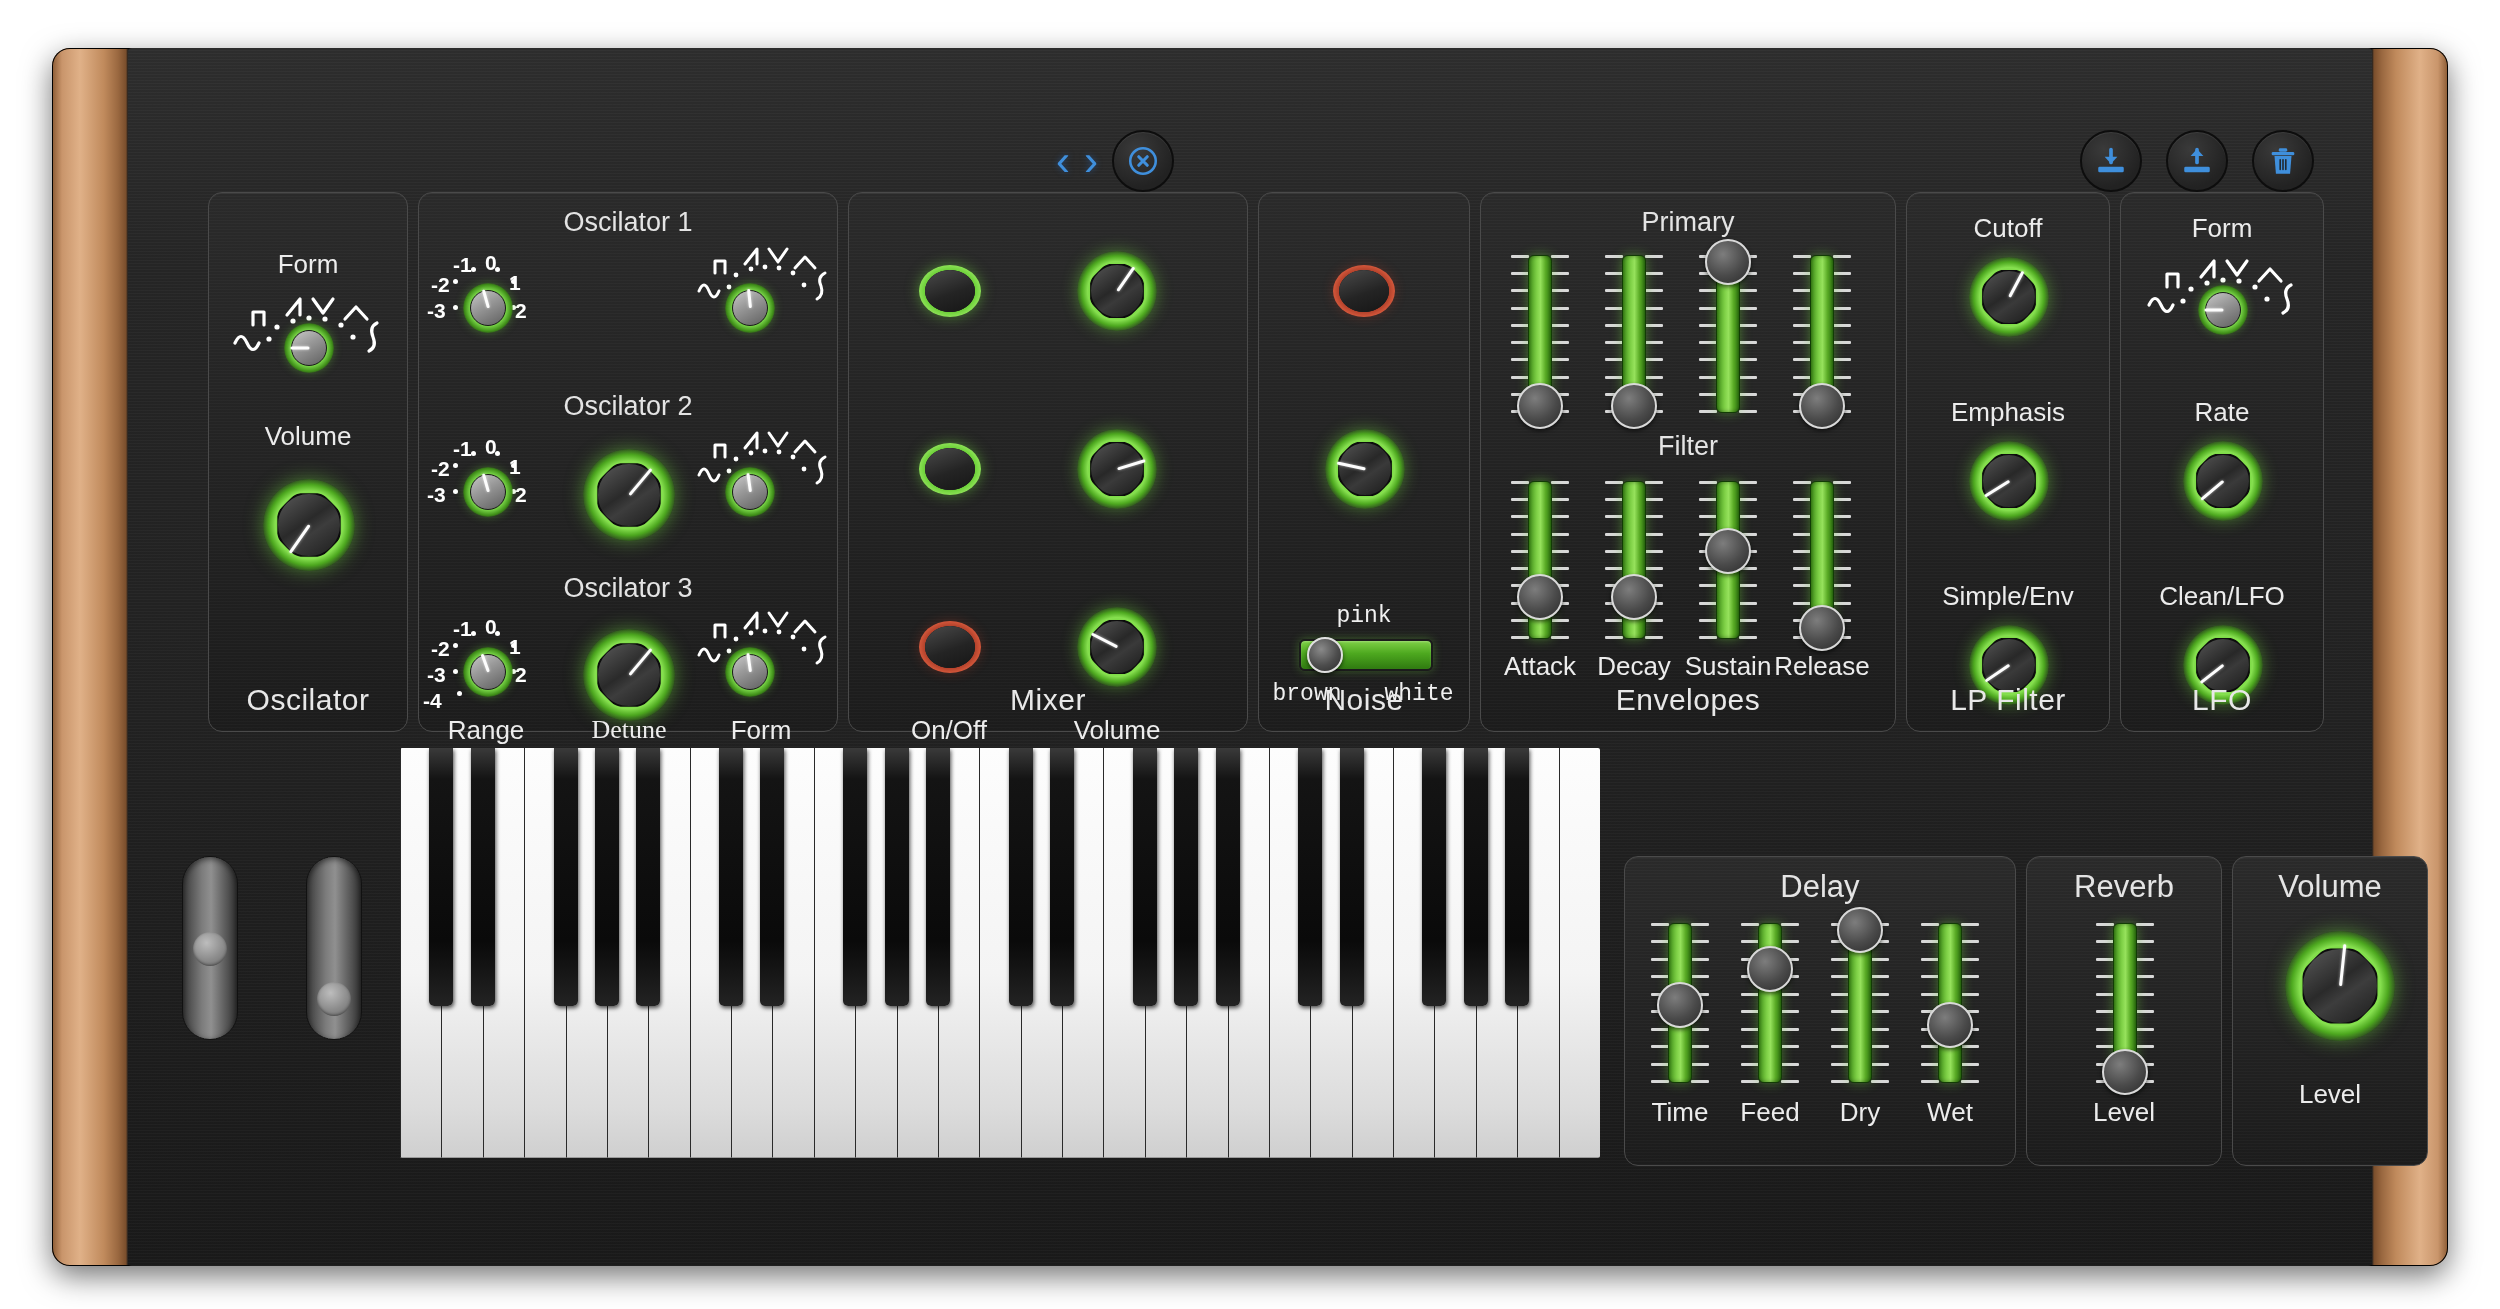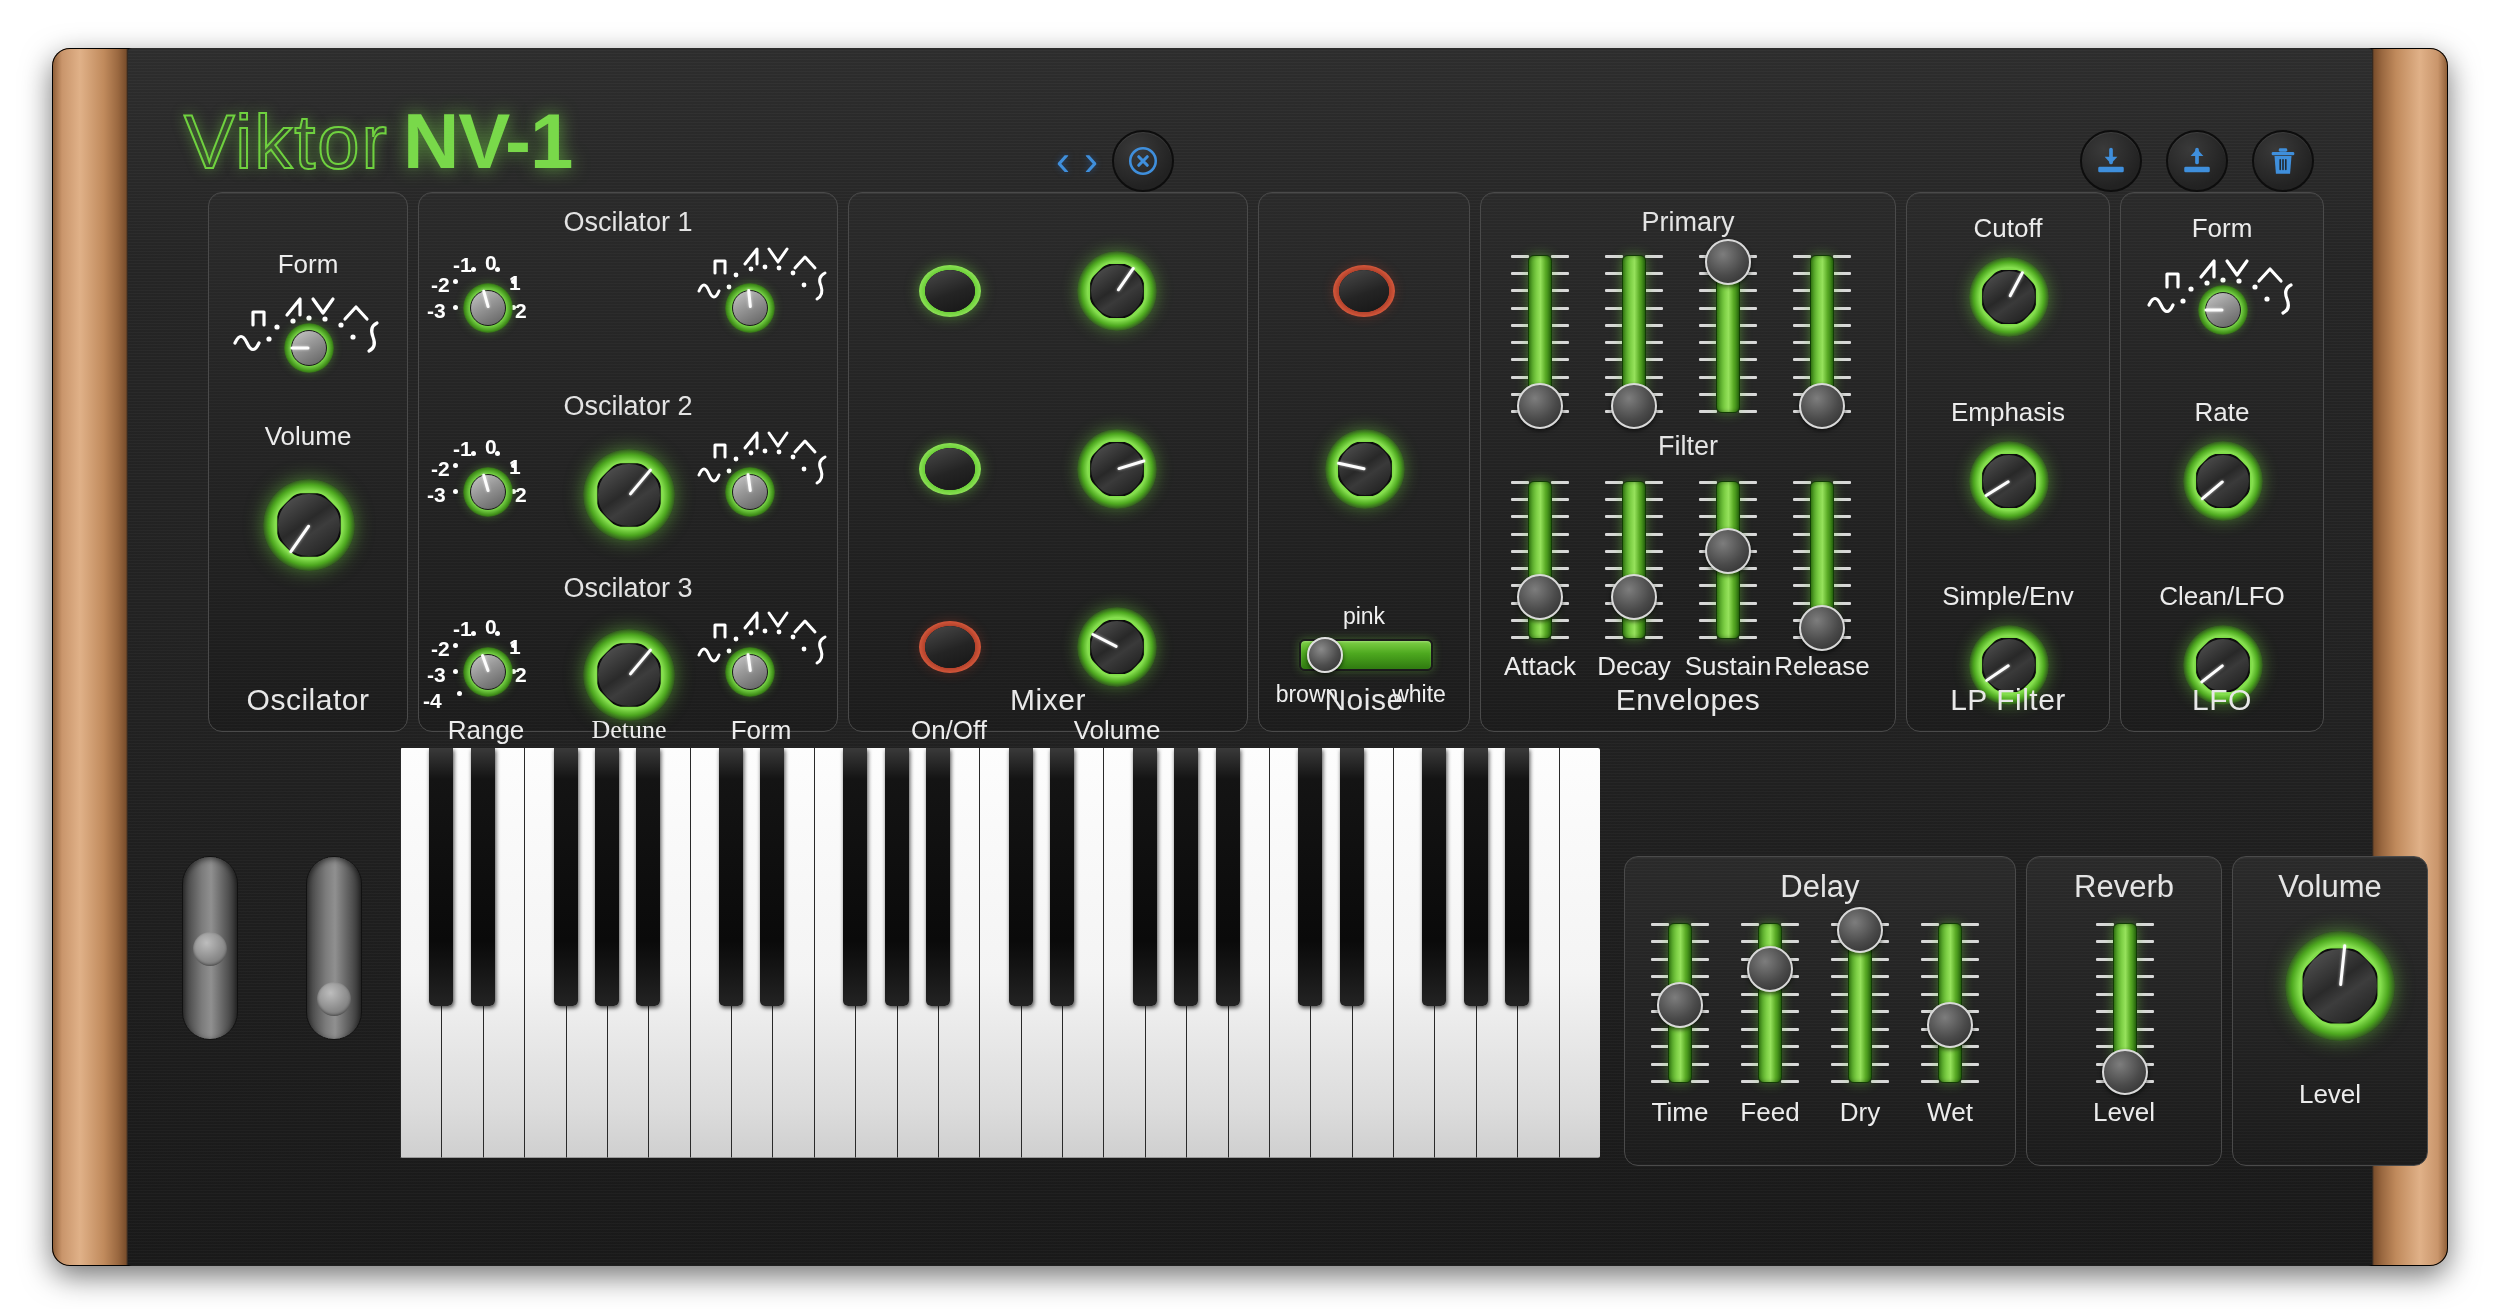--- a/index.html
+++ b/index.html
@@ -91,21 +91,21 @@
     position:absolute; left:0; right:0; bottom:14px;
     text-align:center; color:#e8e8e8; font-size:30px; letter-spacing:.5px;
   }
   .sub-title {
     position:absolute; left:0; right:0;
     text-align:center; color:#e4e4e4; font-size:27px;
   }
   .ctl-label {
     position:absolute; text-align:center; color:#ececec; font-size:26px; white-space:nowrap;
   }
-  .small-label { font-size:23px; color:#f0f0f0; }
+  .small-label { font-size:23px; color:#f0f0f0;font-family:Liberation Mono, monospace; }
 
   
   .knob { position:absolute; border-radius:50%; cursor:pointer; }
 
   .knob-lg {
     width:92px; height:92px;
     background: radial-gradient(circle at 50% 50%, #111 0 41%, #6ed13a 42%, #86e04f 52%, #4da81f 62%, rgba(50,120,20,.25) 74%, rgba(0,0,0,0) 80%);
     box-shadow: 0 0 18px rgba(110,210,60,.5);
   }
   .knob-lg .cap {
@@ -248,23 +248,20 @@
   }
 </style>
 </head>
 <body>
 
 <div id="synth-cabinet">
   <div id="panel-face">
 
     <div id="header">
 
-      <div id="logo">
-        <span class="logo-thin">Viktor</span><span class="logo-bold">NV-1</span>
-      </div>
 
       <div id="preset-bar">
         <span class="chev">‹</span>
         <span class="chev">›</span>
         <div class="round-btn">
           <svg width="34" height="34" viewBox="0 0 24 24">
             <circle cx="12" cy="12" r="9" fill="none" stroke="#3f8fdc" stroke-width="1.8"></circle>
             <path d="M9 9 L15 15 M15 9 L9 15" stroke="#3f8fdc" stroke-width="2.2" stroke-linecap="round"></path>
           </svg>
         </div>

